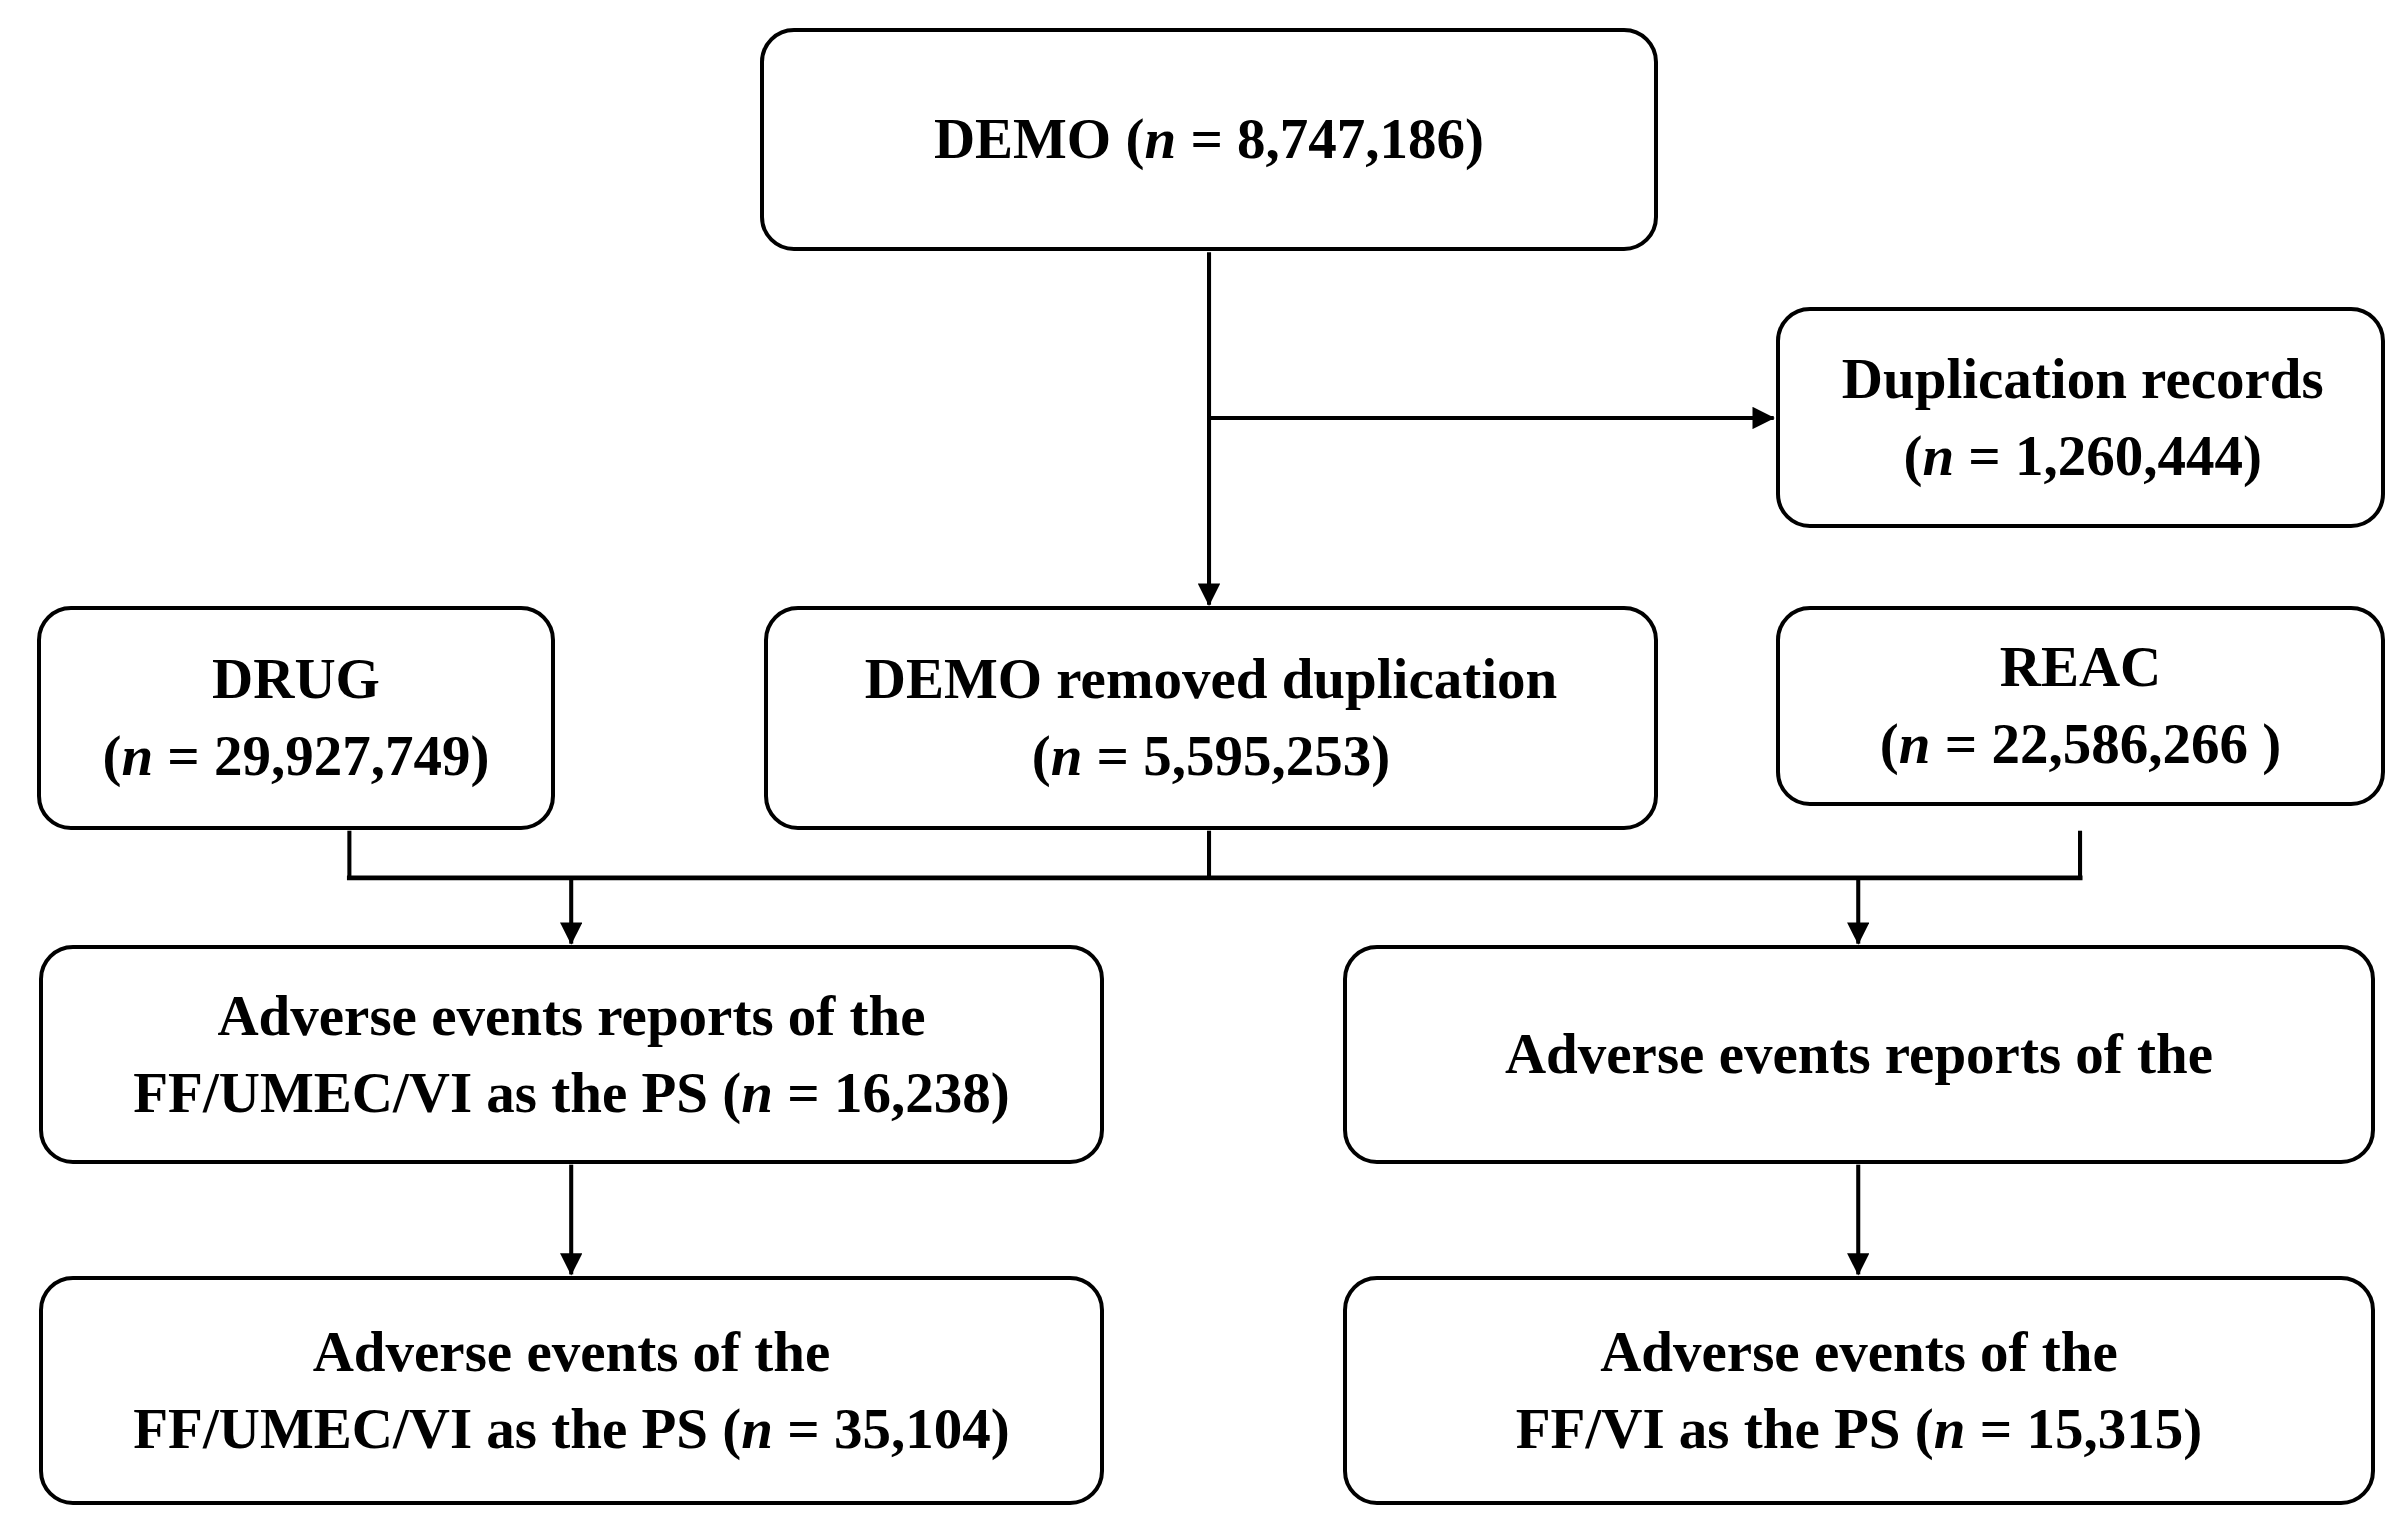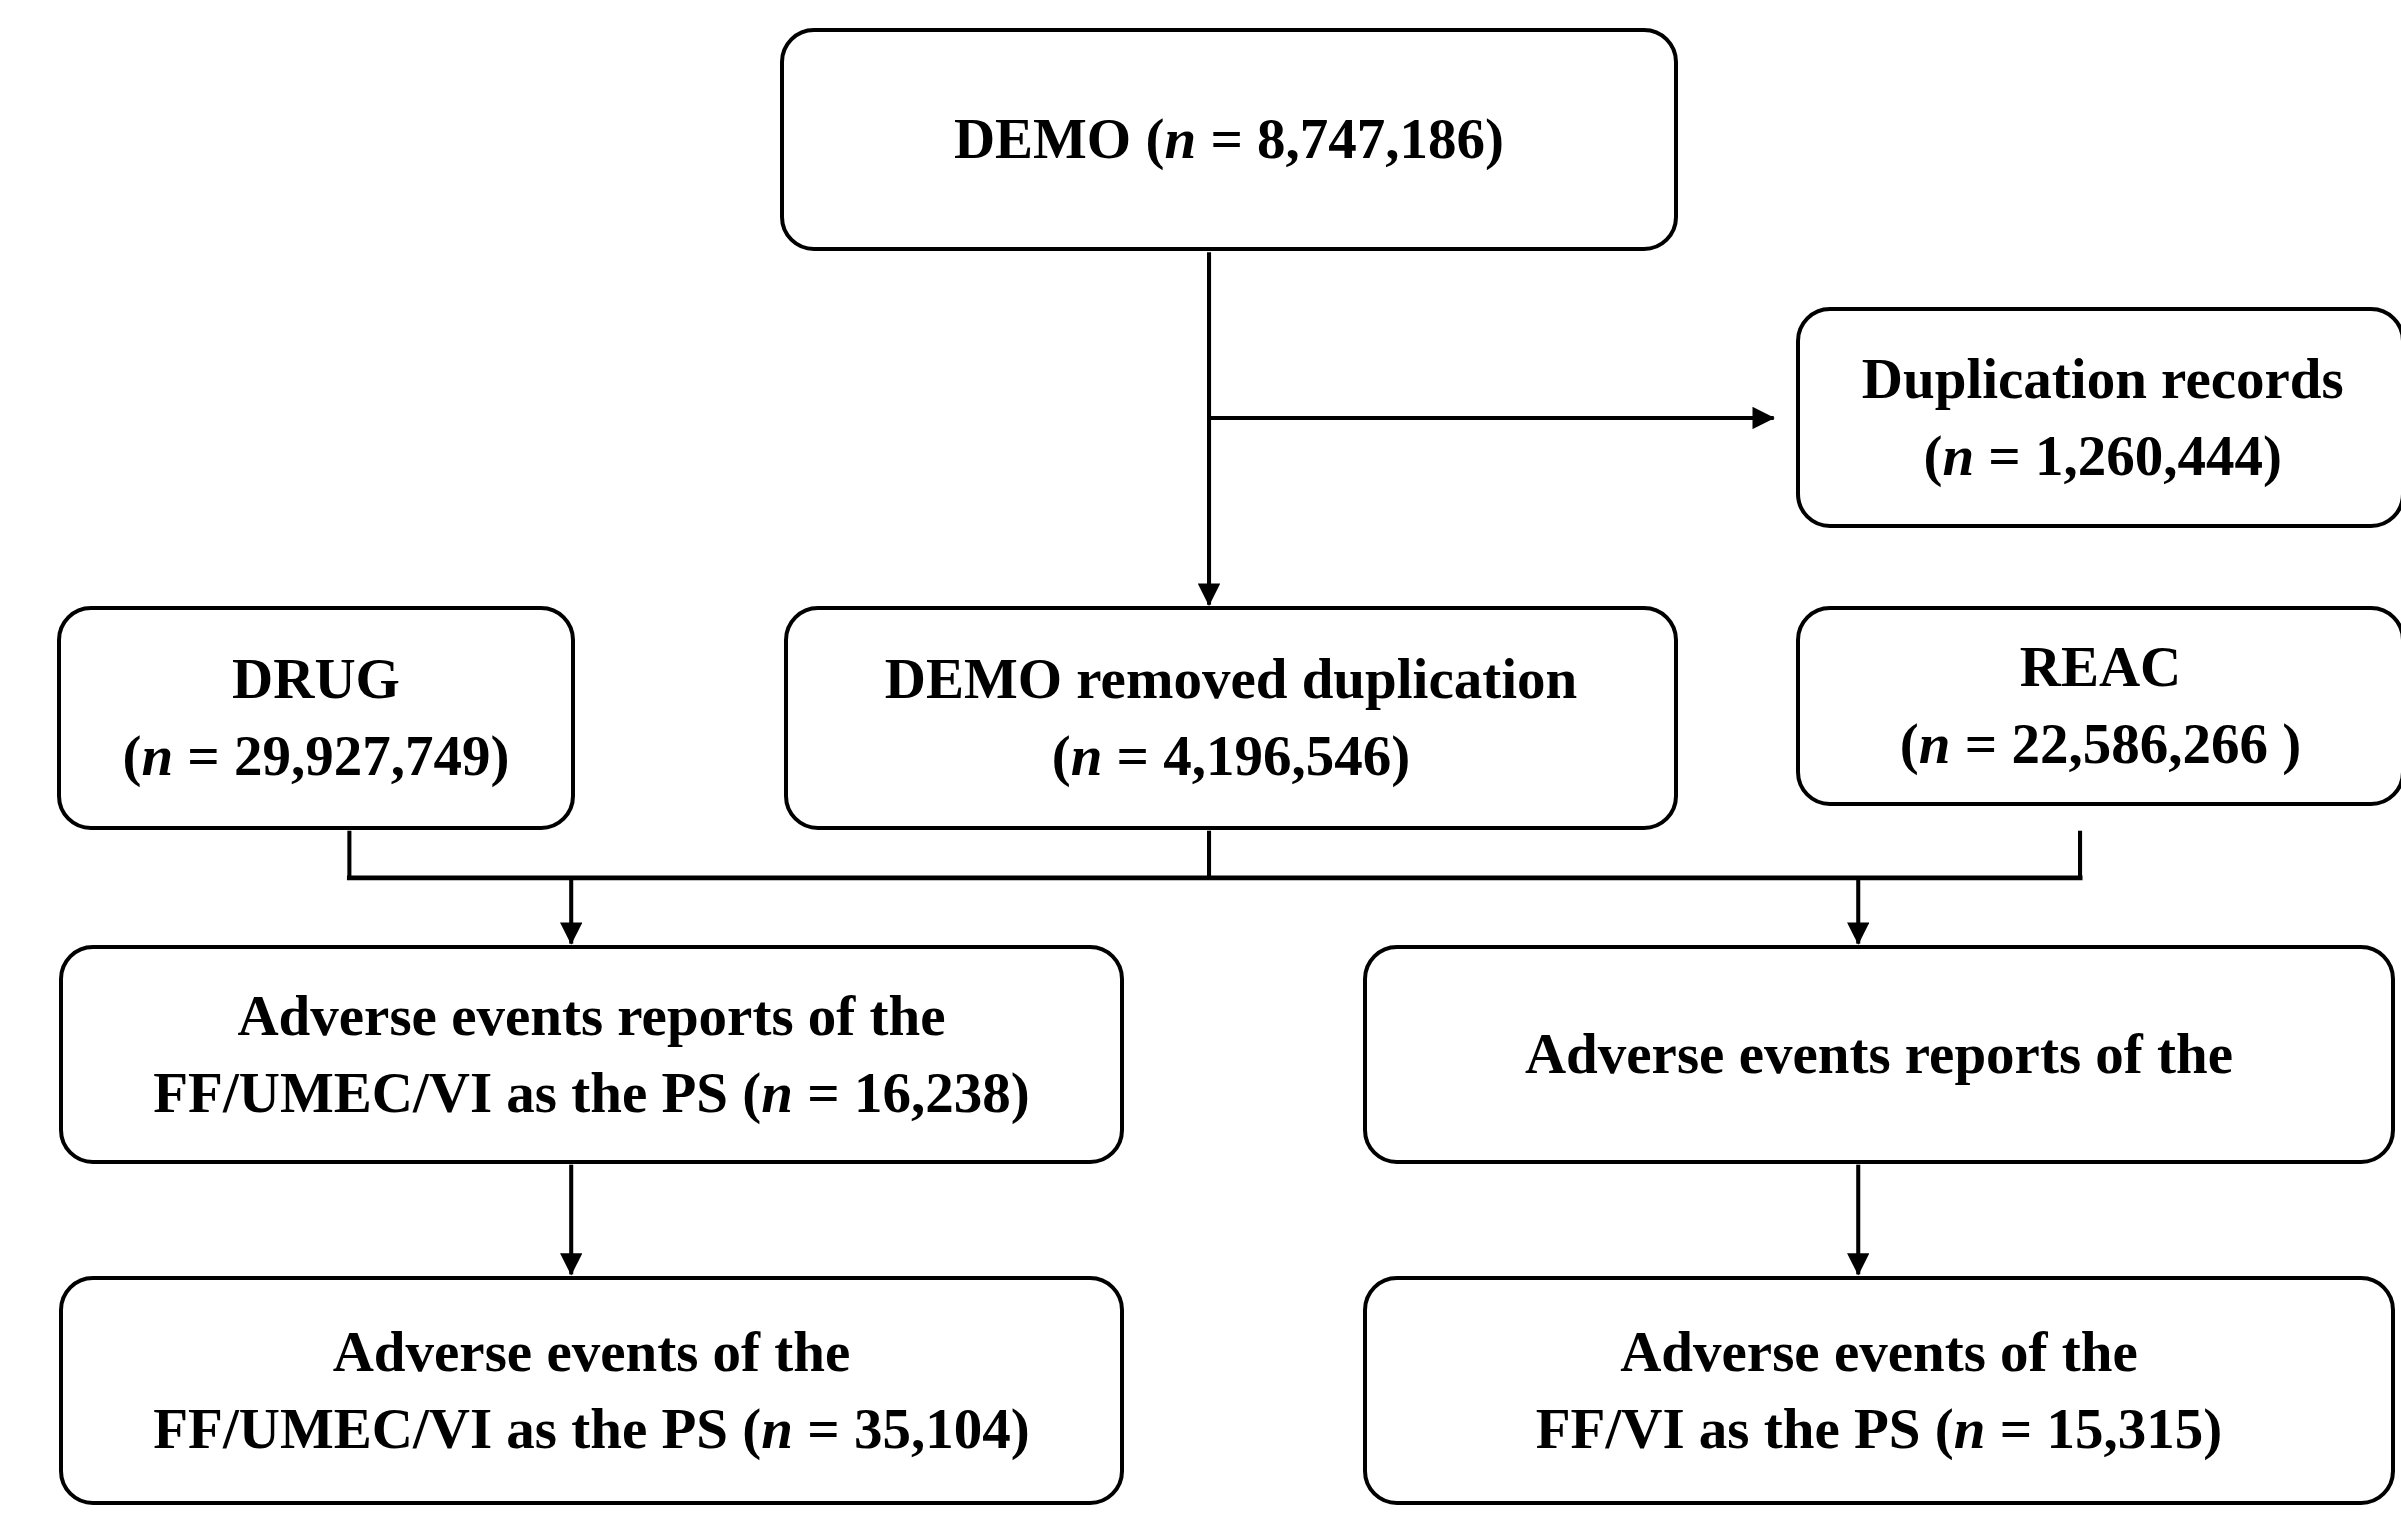--- a/index.html
+++ b/index.html
@@ -28,21 +28,20 @@
     border-radius: 34px;
     display: flex;
     flex-direction: column;
     justify-content: center;
     align-items: center;
     text-align: center;
     font-size: 57px;
     line-height: 1.35;
     padding: 0 19.5px;
     white-space: nowrap;
-    margin-left: 20px;
   }
   .node .line { display: block; }
   .node i { font-style: italic; }
   
   #node-demo            { left: 760px;  top: 28.4px;   width: 898px; height: 223px; }
   #node-duplication     { left: 1776px; top: 307px;  width: 609px;  height: 221px; padding-left: 24px; }
   #node-drug            { left: 37px;   top: 606px;  width: 518px;  height: 224px; }
   #node-demo-removed    { left: 764px;  top: 606px;  width: 894px; height: 224px; }
   #node-reac            { left: 1776px; top: 606px;  width: 609px;  height: 200px; }
   #node-reports-ff-umec-vi { left: 39px;   top: 945px; width: 1065px; height: 219px; }
@@ -88,21 +87,21 @@
     <span class="line"><span>(</span><i>n</i><span> = 1,260,444)</span></span>
   </div>
 
   <div class="node" id="node-drug">
     <span class="line">DRUG</span>
     <span class="line"><span>(</span><i>n</i><span> = 29,927,749)</span></span>
   </div>
 
   <div class="node" id="node-demo-removed">
     <span class="line">DEMO removed duplication</span>
-    <span class="line"><span>(</span><i>n</i><span> = 4,196,546)</span></span>
+    <span class="line"><span>(</span><i>n</i><span> = 5,595,253)</span></span>
   </div>
 
   <div class="node" id="node-reac">
     <span class="line">REAC</span>
     <span class="line"><span>(</span><i>n</i><span> = 22,586,266 )</span></span>
   </div>
 
   <div class="node" id="node-reports-ff-umec-vi">
     <span class="line">Adverse events reports of the</span>
     <span class="line"><span>FF/UMEC/VI as the PS (</span><i>n</i><span> = 16,238)</span></span>

